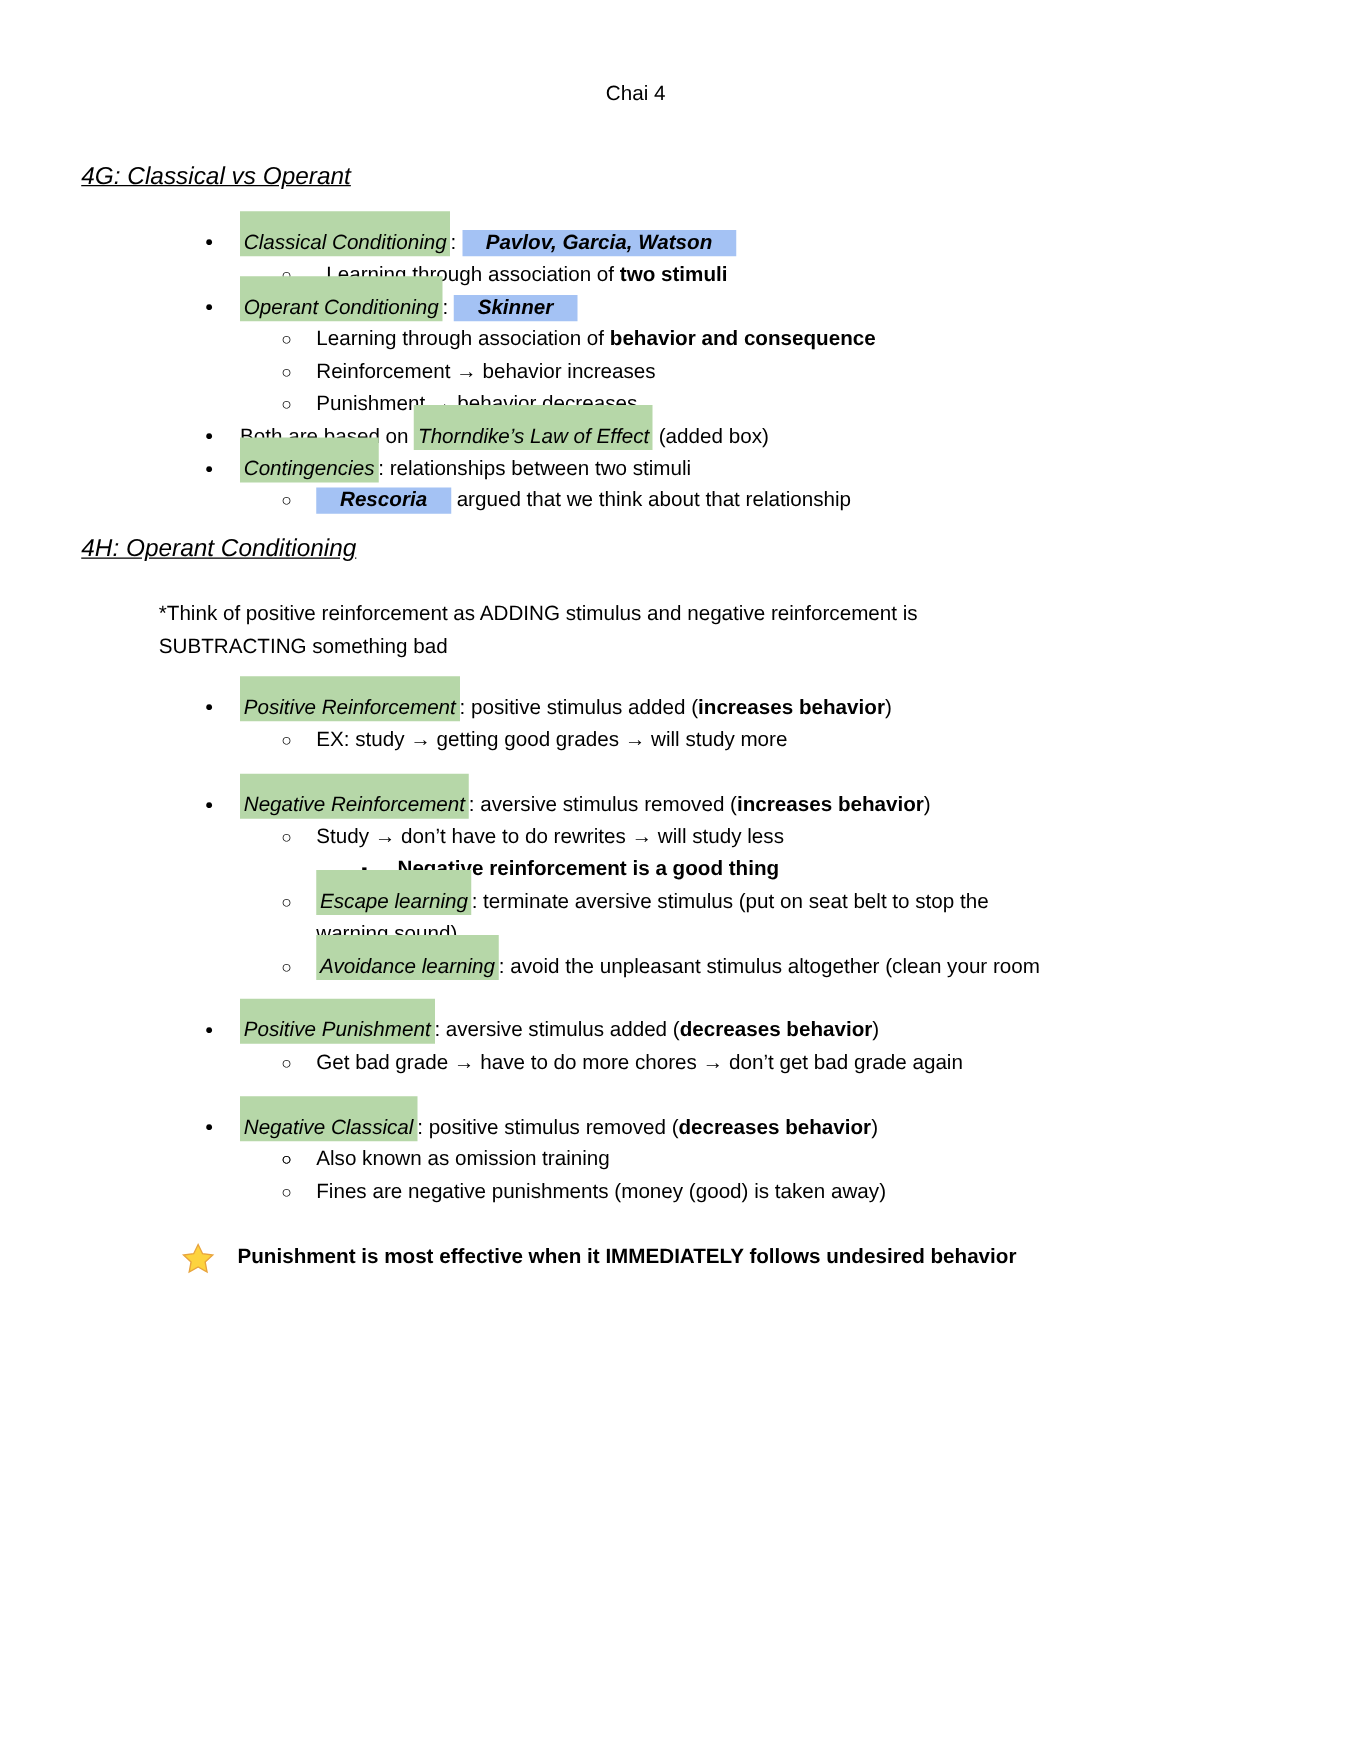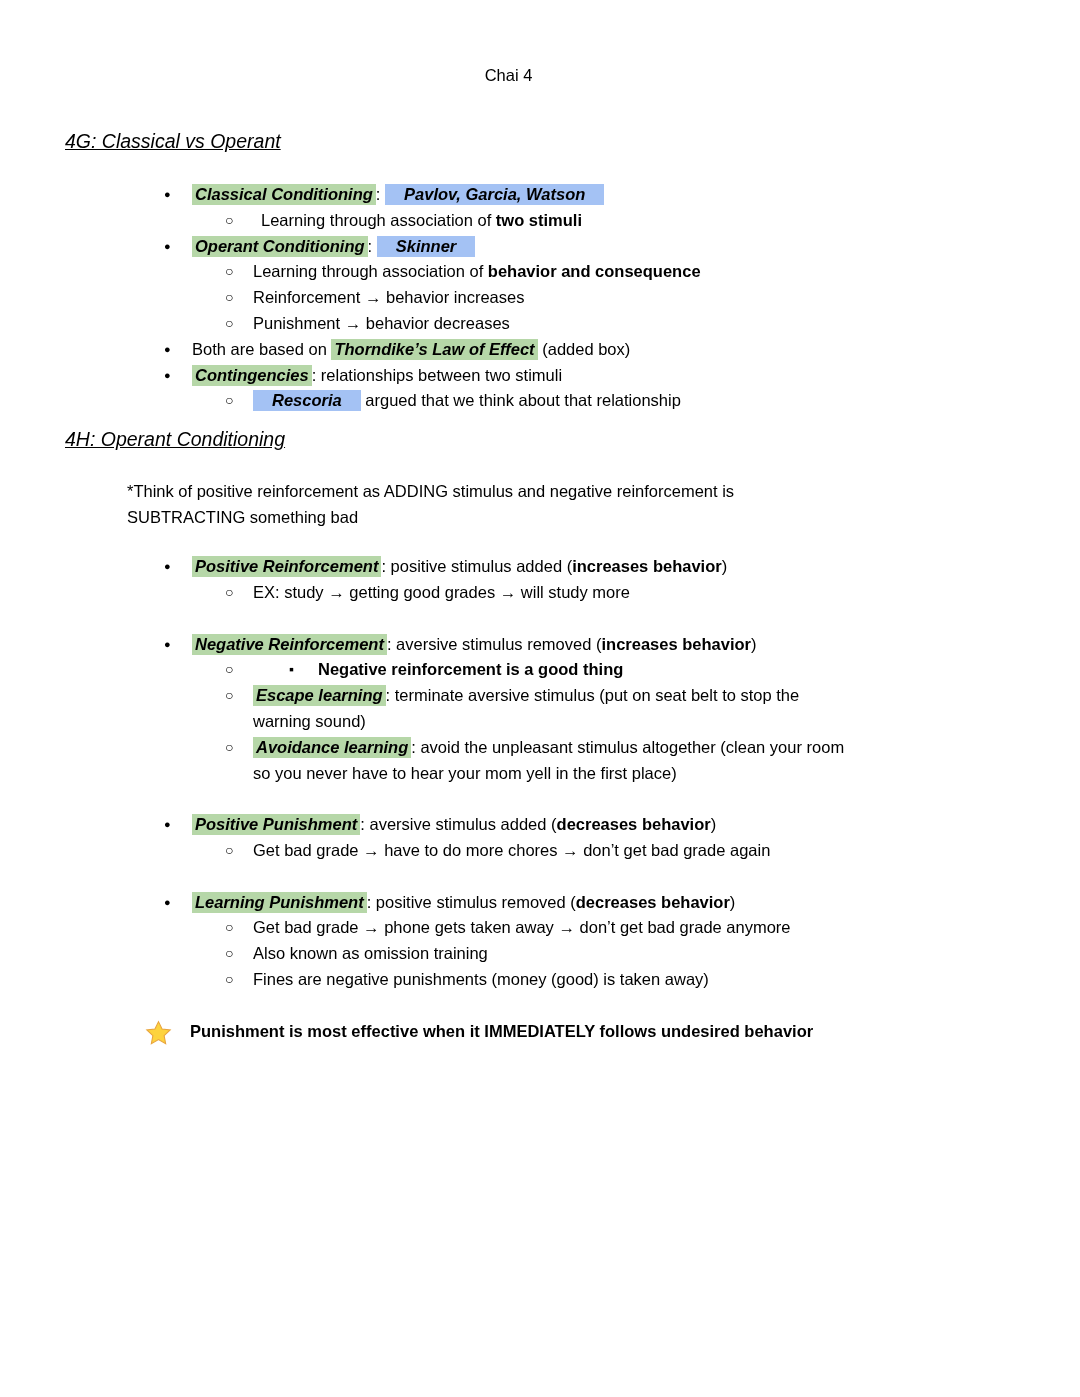--- a/index.html
+++ b/index.html
@@ -20,21 +20,21 @@
   .lvl1 { padding-left:127px; } .lvl1 > .bullet { left:99px; }
   .lvl2 { padding-left:188px; } .lvl2 > .bullet { left:160px; }
   .lvl3 { padding-left:253px; } .lvl3 > .bullet { left:224px; }
   .xind { padding-left:196px; }
   .bullet { position:absolute; top:0; line-height:25.8px; }
   .bullet.disc   { font-size:11px; }
   .bullet.circle { font-size:14px; }
   .bullet.square { font-size:14px; }
   .run-r   { }
   .run-bold{ font-weight:700; }
-  .run-g   { background:var(--hl-green,#b6d7a8); font-weight:700; font-style:italic; padding:1px 3px 2px;margin-top:12px; }
+  .run-g   { background:var(--hl-green,#b6d7a8); font-weight:400; font-style:italic; padding:16px 3px 2px;margin-top:12px; }
   .run-b   { background:var(--hl-blue,#a4c2f4); font-weight:700; font-style:italic; padding:1px 19px 2px; }
   .spacer  { height:25.8px; }
   .star-line { position:relative; padding-left:125px; line-height:25.8px; }
   .star-icon { position:absolute; left:80px; top:1px; width:28px; height:26px; }
   .star-icon svg { display:block; }
 </style>
 </head>
 <body>
 
 <div class="page">
@@ -52,30 +52,30 @@
         <div class="li lvl1"><span class="bullet disc">●</span><span><span class="run-g">Contingencies</span><span class="run-r">: relationships between two stimuli</span></span></div>
         <div class="li lvl2"><span class="bullet circle">○</span><span><span class="run-b">Rescoria</span><span class="run-r"> argued that we think about that relationship</span></span></div>
       </div>
       <div class="heading">4H: Operant Conditioning</div>
       <div class="para">*Think of positive reinforcement as ADDING stimulus and negative reinforcement is<br>SUBTRACTING something bad</div>
       <div class="list">
         <div class="li lvl1"><span class="bullet disc">●</span><span><span class="run-g">Positive Reinforcement</span><span class="run-r">: positive stimulus added (</span><span class="run-bold">increases behavior</span><span class="run-r">)</span></span></div>
         <div class="li lvl2"><span class="bullet circle">○</span><span><span class="run-r">EX: study → getting good grades → will study more</span></span></div>
         <div class="spacer"></div>
         <div class="li lvl1"><span class="bullet disc">●</span><span><span class="run-g">Negative Reinforcement</span><span class="run-r">: aversive stimulus removed (</span><span class="run-bold">increases behavior</span><span class="run-r">)</span></span></div>
-        <div class="li lvl2"><span class="bullet circle">○</span></div>
+        <div class="li lvl2"><span class="bullet circle">○</span><span><span class="run-r">Study → don’t have to do rewrites → will study less</span></span></div>
         <div class="li lvl3"><span class="bullet square">▪</span><span><span class="run-bold">Negative reinforcement is a good thing</span></span></div>
         <div class="li lvl2"><span class="bullet circle">○</span><span><span class="run-g">Escape learning</span><span class="run-r">: terminate aversive stimulus (put on seat belt to stop the</span><br><span class="run-r">warning sound)</span></span></div>
-        <div class="li lvl2"><span class="bullet circle">○</span><span><span class="run-g">Avoidance learning</span><span class="run-r">: avoid the unpleasant stimulus altogether (clean your room</span><br><span class="run-r">so you never have to hear your mom yell in the first place)</span></span></div>
+        <div class="li lvl2"><span class="bullet circle">○</span><span><span class="run-g">Avoidance learning</span><span class="run-r">: avoid the unpleasant stimulus altogether (clean your room</span><br></span></div>
         <div class="spacer"></div>
         <div class="li lvl1"><span class="bullet disc">●</span><span><span class="run-g">Positive Punishment</span><span class="run-r">: aversive stimulus added (</span><span class="run-bold">decreases behavior</span><span class="run-r">)</span></span></div>
         <div class="li lvl2"><span class="bullet circle">○</span><span><span class="run-r">Get bad grade → have to do more chores → don’t get bad grade again</span></span></div>
         <div class="spacer"></div>
-        <div class="li lvl1"><span class="bullet disc">●</span><span><span class="run-g">Learning Punishment</span><span class="run-r">: positive stimulus removed (</span><span class="run-bold">decreases behavior</span><span class="run-r">)</span></span></div>
-        <div class="li lvl2"><span class="bullet circle">○</span><span><span class="run-r">Get bad grade → phone gets taken away → don’t get bad grade anymore</span></span></div>
+        <div class="li lvl1"><span class="bullet disc">●</span><span><span class="run-g">Negative Classical</span><span class="run-r">: positive stimulus removed (</span><span class="run-bold">decreases behavior</span><span class="run-r">)</span></span></div>
+        <div class="li lvl2"><span class="bullet circle">○</span></div>
         <div class="li lvl2"><span class="bullet circle">○</span><span><span class="run-r">Also known as omission training</span></span></div>
         <div class="li lvl2"><span class="bullet circle">○</span><span><span class="run-r">Fines are negative punishments (money (good) is taken away)</span></span></div>
         <div class="spacer"></div>
         <div class="li star-line"><span class="star-icon">
             <svg viewBox="0 0 24 24" width="27" height="26">
               <polygon points="12,1.5 15.3,8.3 22.8,9.2 17.2,14.4 18.6,21.8 12,18.1 5.4,21.8 6.8,14.4 1.2,9.2 8.7,8.3" fill="#fdd33e" stroke="#e8a33d" stroke-width="1"></polygon>
             </svg>
           </span><span><span class="run-bold">Punishment is most effective when it IMMEDIATELY follows undesired behavior</span></span></div>
       </div>
     </div>

